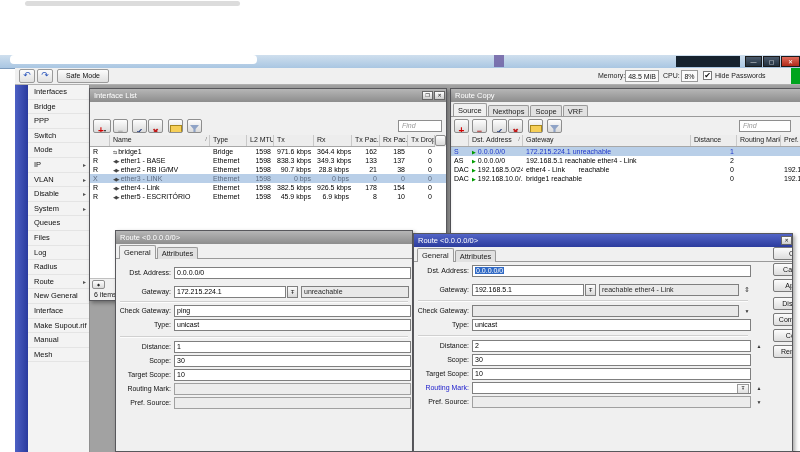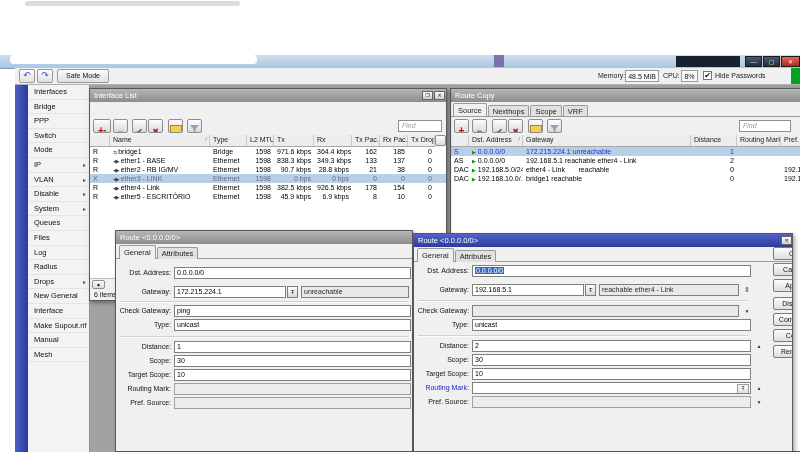--- a/index.html
+++ b/index.html
@@ -154,21 +154,21 @@
       <div class="menu-item"><div class="mi-label">Switch</div></div>
       <div class="menu-item"><div class="mi-label">Mode</div></div>
       <div class="menu-item"><div class="mi-label">IP</div><div class="mi-arrow">▸</div></div>
       <div class="menu-item"><div class="mi-label">VLAN</div><div class="mi-arrow">▸</div></div>
       <div class="menu-item"><div class="mi-label">Disable</div><div class="mi-arrow">▸</div></div>
       <div class="menu-item"><div class="mi-label">System</div><div class="mi-arrow">▸</div></div>
       <div class="menu-item"><div class="mi-label">Queues</div></div>
       <div class="menu-item"><div class="mi-label">Files</div></div>
       <div class="menu-item"><div class="mi-label">Log</div></div>
       <div class="menu-item"><div class="mi-label">Radius</div></div>
-      <div class="menu-item"><div class="mi-label">Drops</div><div class="mi-arrow">▸</div></div>
+      <div class="menu-item"><div class="mi-label">Route</div><div class="mi-arrow">▸</div></div>
       <div class="menu-item"><div class="mi-label">New General</div></div>
       <div class="menu-item"><div class="mi-label">Interface</div></div>
       <div class="menu-item"><div class="mi-label">Make Supout.rif</div></div>
       <div class="menu-item"><div class="mi-label">Manual</div></div>
       <div class="menu-item"><div class="mi-label">Mesh</div></div>
     </div>
 
   <div class="win" style="left:89px;top:88px;width:358px;height:213px;z-index:10">
     <div class="titlebar t-inactive">
       <span>Interface List</span>

